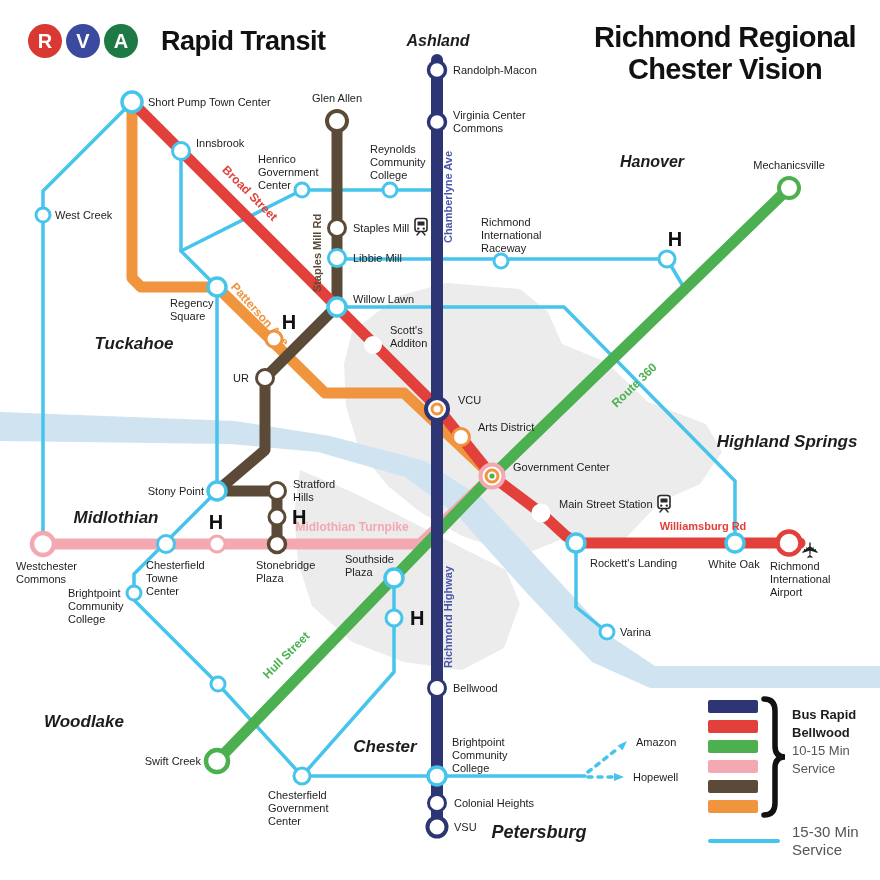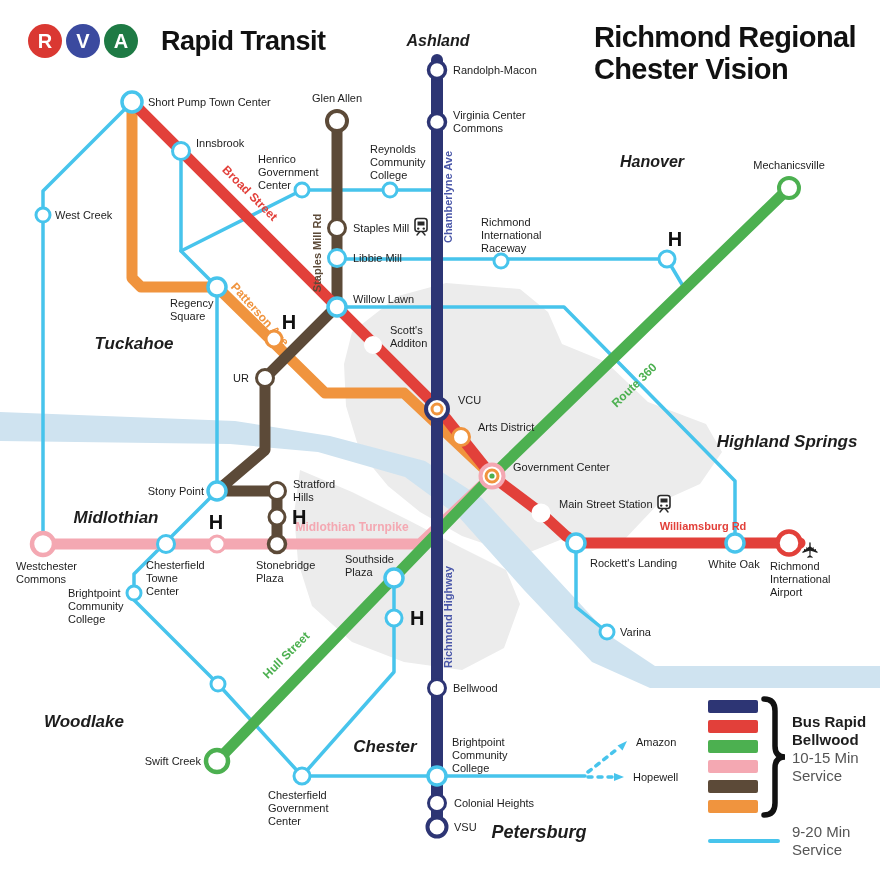--- a/index.html
+++ b/index.html
@@ -3,27 +3,27 @@
 <meta charset="utf-8">
 <style>
   html,body{margin:0;padding:0;background:#fff}
   #canvas{position:relative;width:880px;height:880px;background:#fff;overflow:hidden;
           font-family:"Liberation Sans",sans-serif}
   #map-svg{position:absolute;left:0;top:0}
   .logo{position:absolute;left:28px;top:24px;display:flex;align-items:center;gap:4px;z-index:5}
   .logo-circle{width:34px;height:34px;border-radius:50%;color:#fff;font-weight:bold;font-size:20px;
                display:flex;align-items:center;justify-content:center}
   .logo-text{font-size:27px;font-weight:bold;color:#111;margin-left:19px;letter-spacing:-0.5px}
-  .title{position:absolute;right:24px;top:22px;text-align:left;font-size:29px;font-weight:bold;
+  .title{position:absolute;right:24px;top:22px;text-align:center;font-size:29px;font-weight:bold;
          color:#111;line-height:1.1;letter-spacing:-0.6px;z-index:5}
   .legend{position:absolute;left:700px;top:694px;width:178px;height:182px;z-index:5}
   .swatches{position:absolute;left:8px;top:6px;display:flex;flex-direction:column;gap:7px}
   .swatch{width:50px;height:13px;border-radius:2px}
   .brace-svg{position:absolute;left:60px;top:2px}
-  .brt-text{position:absolute;left:92px;top:19px;font-size:15px;line-height:18px}
+  .brt-text{position:absolute;left:92px;top:12px;font-size:13px;line-height:18px}
   .strong{color:#1d1d1d;font-weight:bold}
   .dim{color:#555}
   .freq-line{position:absolute;left:8px;top:145px;width:72px;height:4px;border-radius:2px}
   .freq-text{position:absolute;left:92px;top:129px;font-size:15px;line-height:18px;color:#555}
 </style>
 </head>
 <body>
 
 <div id="canvas">
 
@@ -306,18 +306,18 @@
       <path d="M4,3 Q15,3 15,15 L15,50 Q15,61 25,61 Q15,61 15,72 L15,107 Q15,119 4,119" fill="none" stroke="#111" stroke-width="5.5" stroke-linecap="round"></path>
     </svg>
     <div class="brt-text">
       <div class="strong">Bus Rapid</div>
       <div class="strong">Bellwood</div>
       <div class="dim">10-15 Min</div>
       <div class="dim">Service</div>
     </div>
     <div class="freq-line" id="freq-line" style="background: rgb(71, 196, 236);"></div>
     <div class="freq-text">
-      <div>9-20 Min</div>
+      <div>15-30 Min</div>
       <div>Service</div>
     </div>
   </div>
 
 </div>
 
 </body></html>

